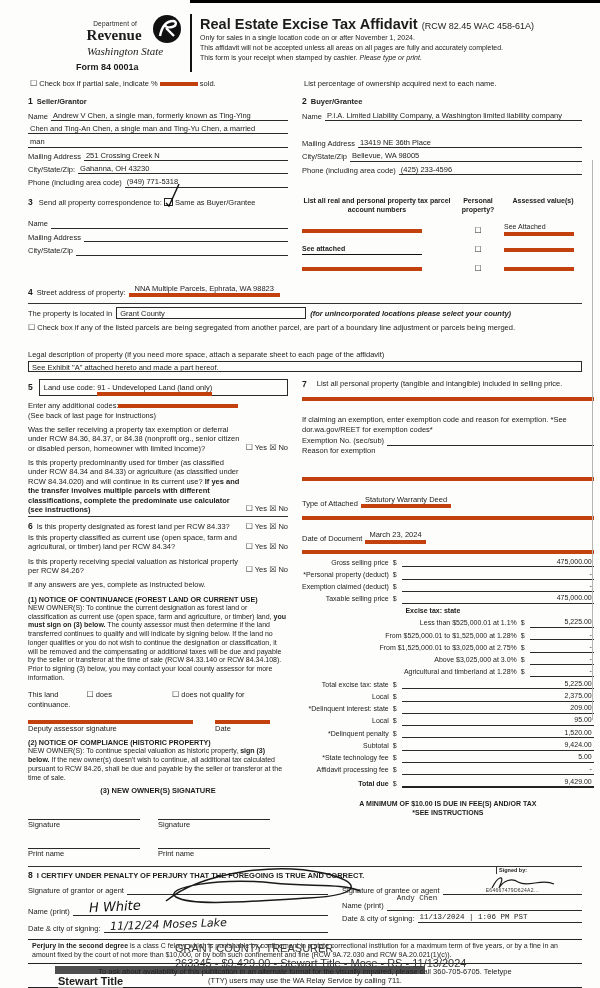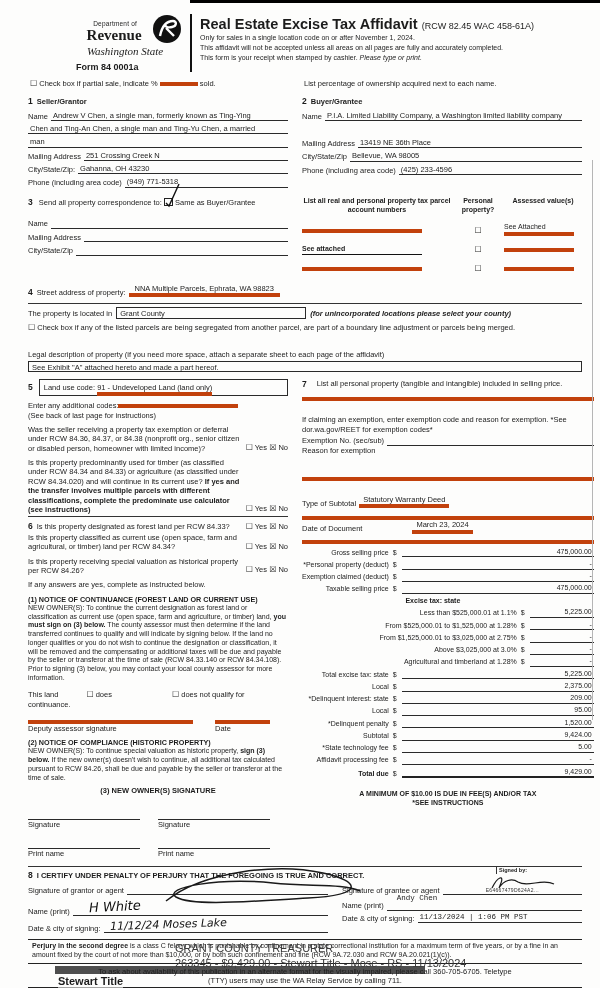--- a/index.html
+++ b/index.html
@@ -343,26 +343,26 @@
           <div class="frow" style="margin-top:2px;">
             <span class="lbl">Exemption No. (sec/sub)</span>
               <span class="line"></span>
           </div>
           <div>Reason for exemption</div>
         </div>
 
         <div class="ul" style="height:26px;"></div>
 
         <div class="frow" style="margin-top:14px;">
-          <span class="lbl">Type of Subtotal</span>
+          <span class="lbl">Type of Attached</span>
           <span class="ul" style="padding:0 4px;">Statutory Warranty Deed</span>
             <span style="flex:1;"></span>
         </div>
         <div class="ul" style="height:12px;"></div>
-        <div class="frow" style="gap:47px;">
+        <div class="frow" style="margin-top:10px;">
           <span class="lbl">Date of Document</span>
           <span class="ul" style="padding:0 4px;">March 23, 2024</span>
             <span style="flex:1;"></span>
         </div>
         <div class="ul" style="height:10px;"></div>
 
         <div class="tax">
           <div class="tax-row">
               <span class="tl">Gross selling price</span>
               <span class="td">$</span>

